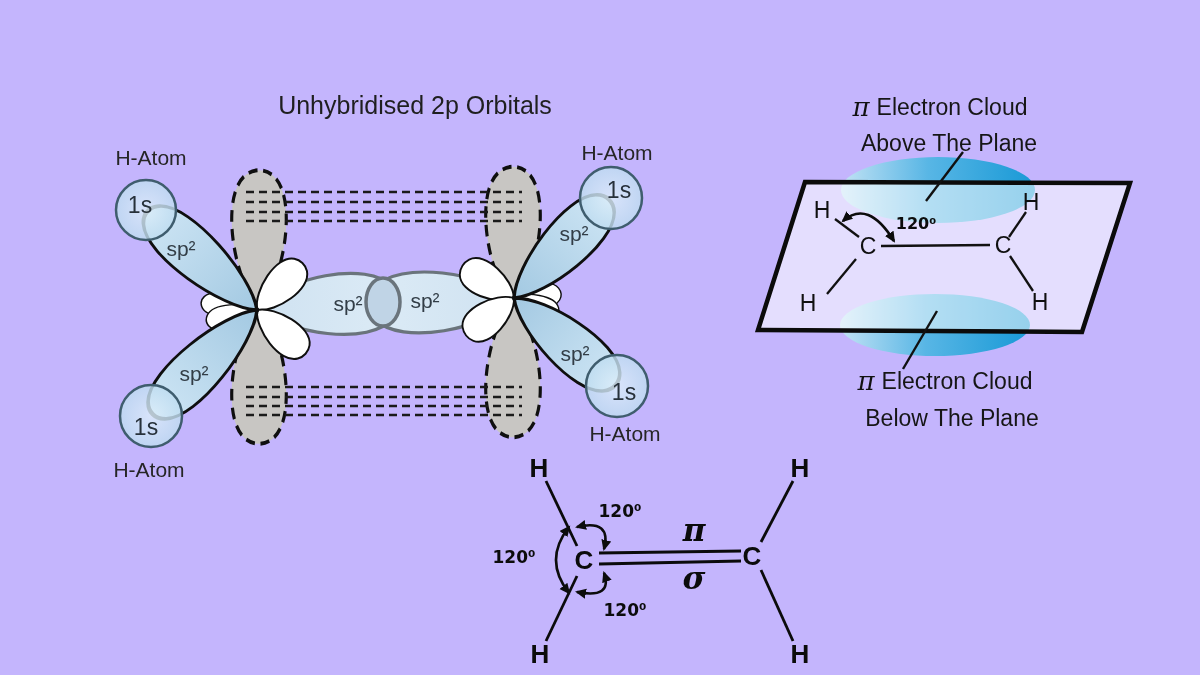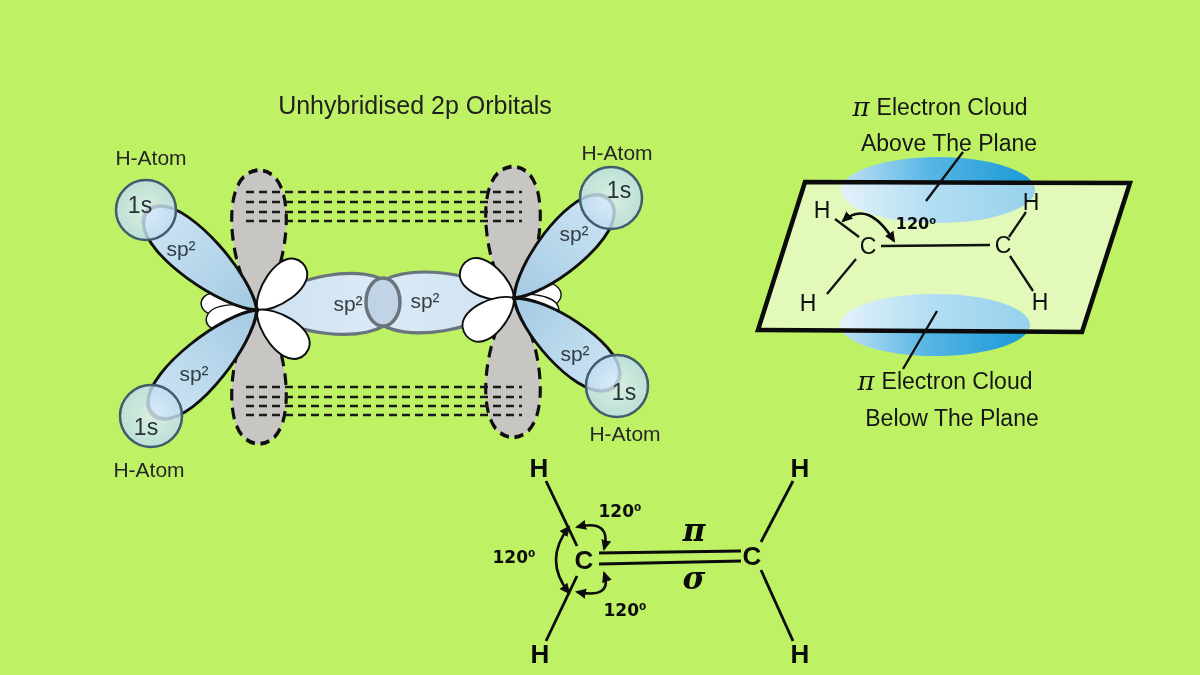--- a/index.html
+++ b/index.html
@@ -1,16 +1,16 @@
 <!DOCTYPE html>
 <html><head>
 <meta charset="utf-8">
 <style>
   html,body{margin:0;padding:0;background:#ffffff;}
-  .stage{position:relative;width:1200px;height:675px;background:#bef264;overflow:hidden;}
+  .stage{position:relative;width:1200px;height:675px;background:#c4b5fd;overflow:hidden;}
   svg{display:block;}
   text{font-family:"Liberation Sans","DejaVu Sans",sans-serif;fill:#1e1e1e;}
   .title-t{font-size:25px;fill:#1f1f1f;}
   .hatom-t{font-size:21px;fill:#262626;}
   .ones-t{font-size:23px;fill:#27313a;}
   .sp2-t{font-size:21px;fill:#323d46;}
   .cloud-t{font-size:23px;fill:#161616;}
   .pi-serif{font-family:"DejaVu Serif",serif;font-style:italic;font-size:26px;fill:#111;}
   .plane-atom-t{font-size:23px;fill:#101010;}
   .angle-t{font-family:"DejaVu Sans",sans-serif;font-size:16px;font-weight:bold;fill:#0c0c0c;}

